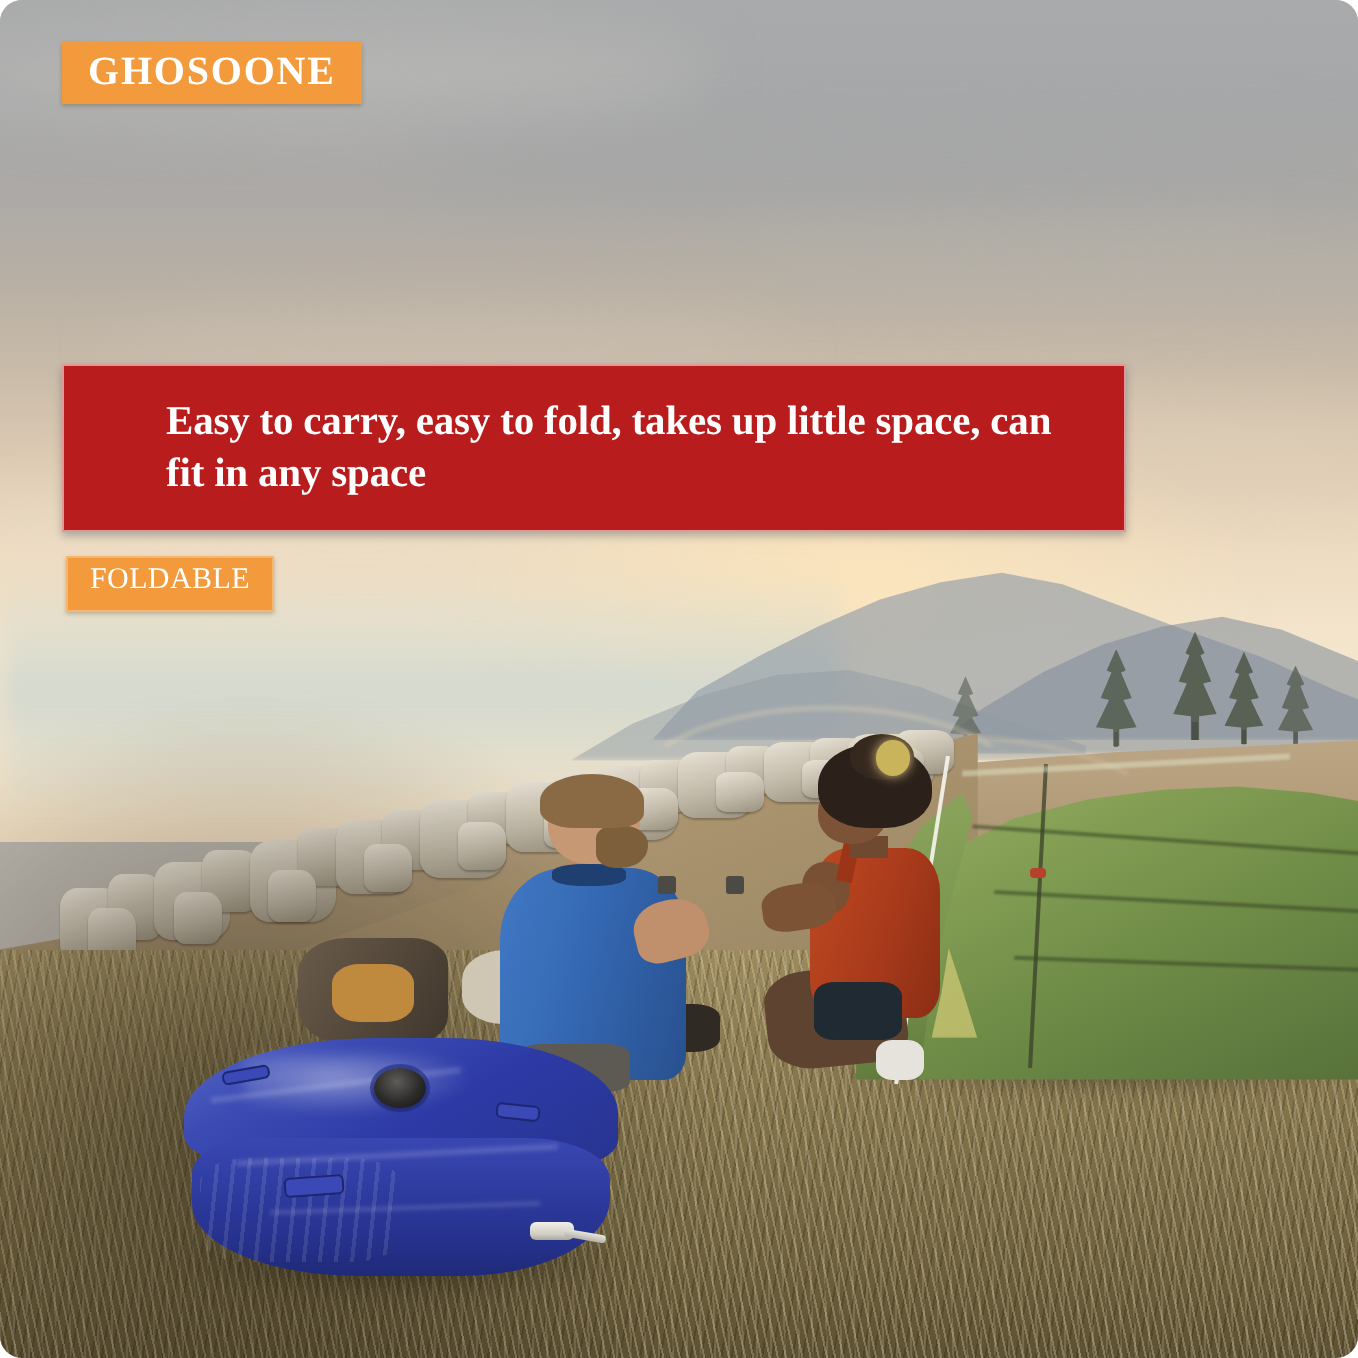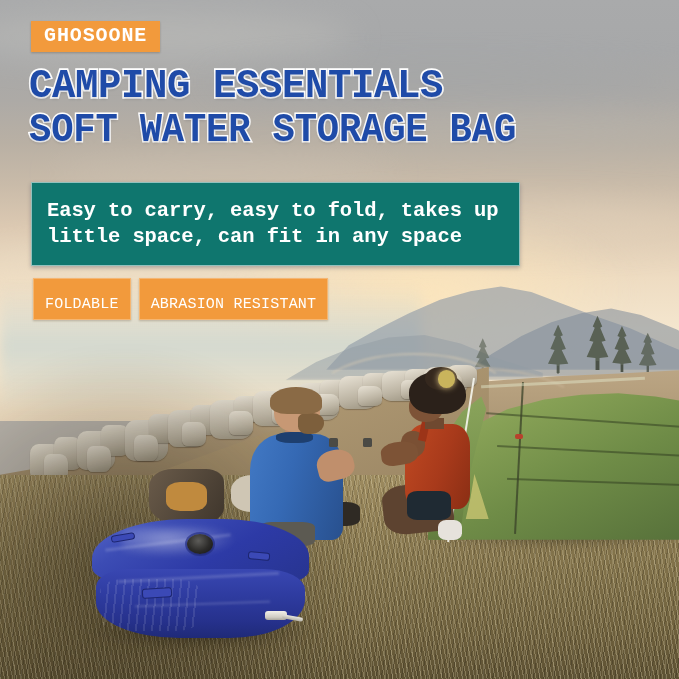--- a/index.html
+++ b/index.html
@@ -7,22 +7,23 @@
     padding: 0;
     background: #ffffff;
   }
   * { box-sizing: border-box; }
 
   #banner {
     position: relative;
     width: 679px;
     height: 679px;
     overflow: hidden;
-    font-family: Liberation Mono, monospace;
+    font-family: Liberation Serif, serif;
     background: #b9b4ac;
+    border-radius: 11px;
   }
 
   
   .photo { position: absolute; inset: 0; overflow: hidden; }
 
   
   .sky {
     position: absolute;
     left: 0; top: 0; width: 100%; height: 62%;
     background:
@@ -546,26 +547,27 @@
     letter-spacing: -.2px;
     transform: scaleX(.93);
     transform-origin: left center;
     margin-top: 5px;
     -webkit-text-stroke: 3.1px #ffffff;
   }
 
   #subtitle-bar {
     position: absolute;
     left: 31px; top: 182px;
-    width: 489px; height: 84px;
-    background: #0f766e;
+    width: 532px; height: 84px;
+    background: #b91c1c;
     border: 1px solid rgba(255,255,255,.55);
     box-shadow: 0 2px 4px rgba(20,30,60,.28);
     display: flex;
     align-items: center;
+    padding-left: 36px;
   }
   #subtitle-text {
     color: #ffffff;
     font-size: 20.5px;
     font-weight: bold;
     line-height: 1.28;
     padding: 0 15px;
     letter-spacing: -.1px;
   }
 
@@ -573,21 +575,21 @@
     position: absolute;
     left: 33px; top: 278px;
     display: flex;
     gap: 8px;
   }
   .tag {
     background: #f29a3c;
     color: #ffffff;
     font-size: 15px;
     letter-spacing: .2px;
-    padding: 18px 11px 7px;
+    padding: 4px 11px 7px;
     line-height: 1;
     white-space: nowrap;
     box-shadow: 0 1px 2px rgba(60,40,10,.25);
     border: 1px solid rgba(255,255,255,.28);
   }
 </style>
 </head>
 <body>
 
 <div id="banner">
@@ -722,27 +724,22 @@
       <div class="bag-spigot">
         <div class="spigot-body"></div>
         <div class="spigot-spout"></div>
       </div>
     </div>
 
   </div>
 
   <div id="brand-badge">GHOSOONE</div>
 
-  <div id="headline">
-    <div class="hl" id="headline-line1">CAMPING ESSENTIALS</div>
-    <div class="hl" id="headline-line2">SOFT WATER STORAGE BAG</div>
-  </div>
 
   <div id="subtitle-bar">
     <div id="subtitle-text">Easy to carry, easy to fold, takes up little space, can fit in any space</div>
   </div>
 
   <div id="tag-row">
       <div class="tag">FOLDABLE</div>
-      <div class="tag">ABRASION RESISTANT</div>
     </div>
 
 </div>
 
 </body></html>

